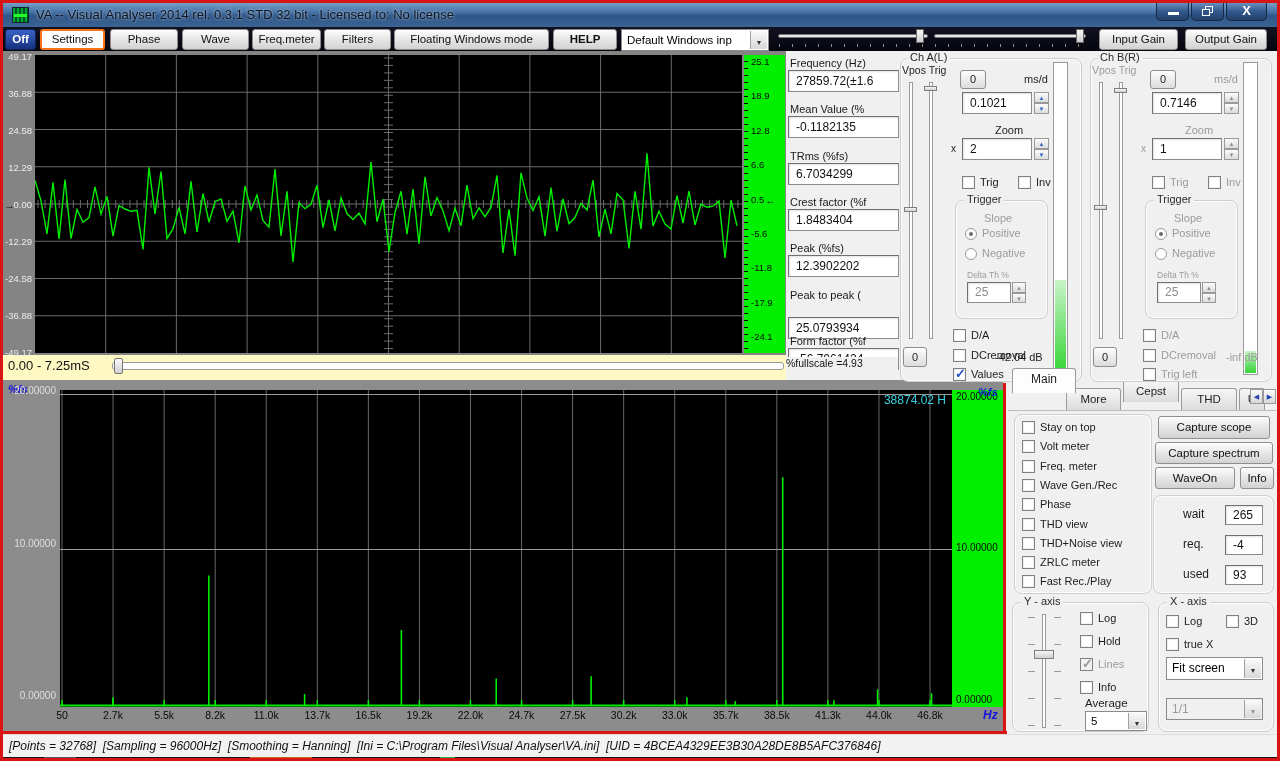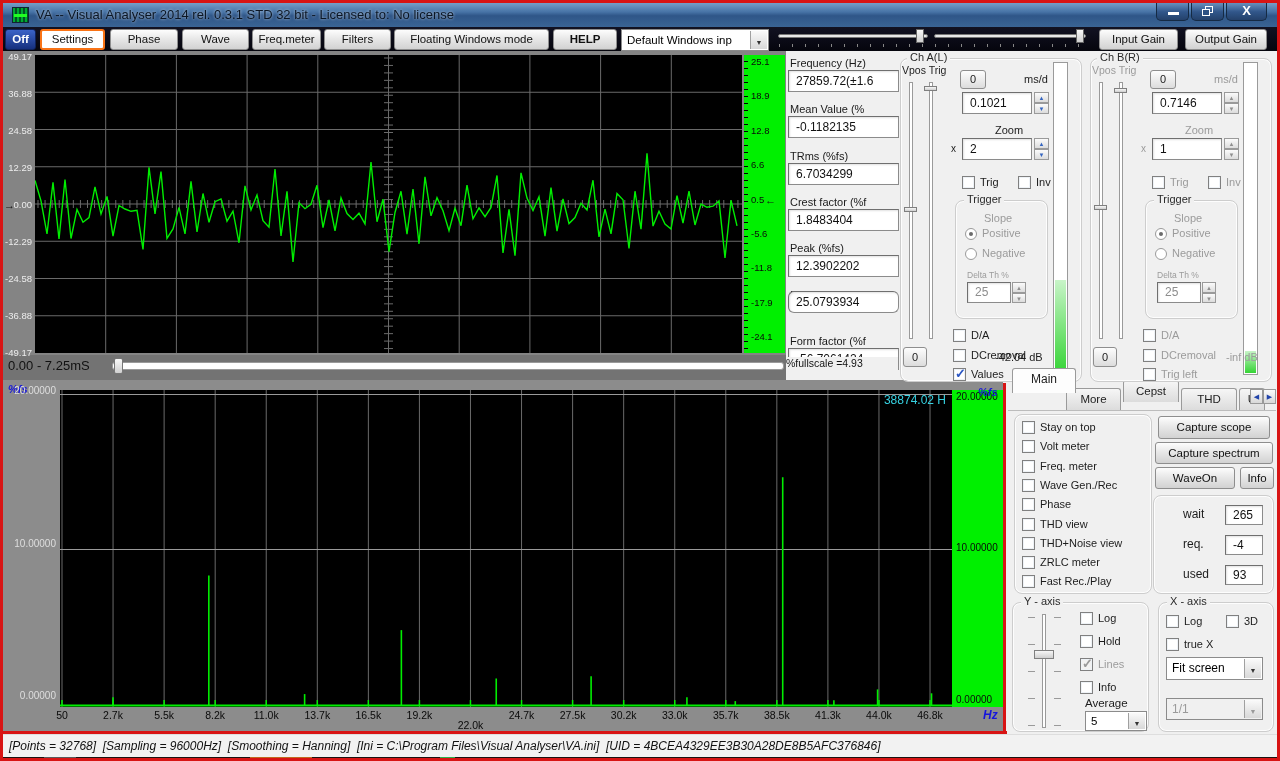--- a/index.html
+++ b/index.html
@@ -39,21 +39,21 @@
   .hticks { height:3px; background:repeating-linear-gradient(to right,#888 0 1px,transparent 1px 13px); }
 
   
   .scope-bg { left:3px; top:51px; width:783px; height:304px; background:#848484; }
   .scope-plot { left:35px; top:55px; width:707px; height:298px; background:#000; }
   .scope-ylab { font-size:9.5px; color:#ececec; width:31px; text-align:right; }
   .greenbar { left:744px; top:55px; width:41px; height:298px; background:#00f000; }
   .greenbar-ticks { left:0; top:0; width:4px; height:298px;
     background:repeating-linear-gradient(to bottom,transparent 0 6px,#000 6px 7px); }
   .gb-lab { font-size:9.5px; color:#0a0a0a; left:7px; }
-  .scope-strip { left:3px; top:355px; width:783px; height:25px; background:#737373; }
+  .scope-strip { left:3px; top:355px; width:783px; height:25px; background:#fef9c3; }
   .hgroove { height:8px; background:#fff; border:1px solid #9a9a9a; border-radius:3px; }
 
   
   .m-label { left:790px; font-size:11px; color:#1a1a1a; white-space:nowrap; width:106px; overflow:hidden; }
   .inset { background:#fff; border:1px solid #8b8b8b; border-top-color:#6f6f6f; border-left-color:#6f6f6f;
     box-shadow:inset 1px 1px 2px rgba(0,0,0,.12); font-size:12px; color:#111;
     white-space:nowrap; overflow:hidden; padding-left:7px; }
   .m-input { left:788px; width:111px; height:22px; line-height:20px; }
 
   
@@ -337,21 +337,21 @@
       <div class="inset m-input" style="position: absolute; top: 70px;">27859.72(±1.6</div>
       <div class="m-label" style="position: absolute; top: 103.3px;">Mean Value (%</div>
       <div class="inset m-input" style="position: absolute; top: 116.3px;">-0.1182135</div>
       <div class="m-label" style="position: absolute; top: 149.6px;">TRms (%fs)</div>
       <div class="inset m-input" style="position: absolute; top: 162.6px;">6.7034299</div>
       <div class="m-label" style="position: absolute; top: 195.9px;">Crest factor (%f</div>
       <div class="inset m-input" style="position: absolute; top: 208.9px;">1.8483404</div>
       <div class="m-label" style="position: absolute; top: 242.2px;">Peak (%fs)</div>
       <div class="inset m-input" style="position: absolute; top: 255.2px;">12.3902202</div>
       <div class="m-label" style="position: absolute; top: 288.5px;">Peak to peak (</div>
-      <div class="inset m-input" style="position: absolute; top: 291px; border-radius: 6px;">25.0793934</div>
+      <div class="inset m-input" style="position: absolute; top: 317px;">25.0793934</div>
       <div class="m-label" style="position: absolute; top: 334.8px;">Form factor (%f</div>
       <div class="inset m-input" style="position: absolute; top: 347.8px;">-56.7061424</div>
     </div>
   <div class="abs" style="left:786px;top:357px;width:112px;height:15px;background:#f0f0f0;font-size:10.5px;color:#111;z-index:5;">%fullscale =4.93</div>
 
   <div class="abs spec-bg">
     <div class="abs unit-blue" style="left:5px;top:3px;">%fs</div>
     <div id="spec-ylabels">
         <div class="spec-ylab" style="position: absolute; left: 3px; top: 5px;">20.00000</div>
         <div class="spec-ylab" style="position: absolute; left: 3px; top: 158px;">10.00000</div>
@@ -423,21 +423,21 @@
     </div>
     <div id="spec-xlabels">
         <div class="spec-xlab" style="position: absolute; left: 39px; top: 329px;">50</div>
         <div class="spec-xlab" style="position: absolute; left: 90.06px; top: 329px;">2.7k</div>
         <div class="spec-xlab" style="position: absolute; left: 141.12px; top: 329px;">5.5k</div>
         <div class="spec-xlab" style="position: absolute; left: 192.18px; top: 329px;">8.2k</div>
         <div class="spec-xlab" style="position: absolute; left: 243.24px; top: 329px;">11.0k</div>
         <div class="spec-xlab" style="position: absolute; left: 294.3px; top: 329px;">13.7k</div>
         <div class="spec-xlab" style="position: absolute; left: 345.36px; top: 329px;">16.5k</div>
         <div class="spec-xlab" style="position: absolute; left: 396.42px; top: 329px;">19.2k</div>
-        <div class="spec-xlab" style="position: absolute; left: 447.48px; top: 339px;">22.0k</div>
+        <div class="spec-xlab" style="position: absolute; left: 447.48px; top: 329px;">22.0k</div>
         <div class="spec-xlab" style="position: absolute; left: 498.54px; top: 329px;">24.7k</div>
         <div class="spec-xlab" style="position: absolute; left: 549.6px; top: 329px;">27.5k</div>
         <div class="spec-xlab" style="position: absolute; left: 600.66px; top: 329px;">30.2k</div>
         <div class="spec-xlab" style="position: absolute; left: 651.72px; top: 329px;">33.0k</div>
         <div class="spec-xlab" style="position: absolute; left: 702.78px; top: 329px;">35.7k</div>
         <div class="spec-xlab" style="position: absolute; left: 753.84px; top: 329px;">38.5k</div>
         <div class="spec-xlab" style="position: absolute; left: 804.9px; top: 329px;">41.3k</div>
         <div class="spec-xlab" style="position: absolute; left: 855.96px; top: 329px;">44.0k</div>
         <div class="spec-xlab" style="position: absolute; left: 907.02px; top: 329px;">46.8k</div>
       </div>

